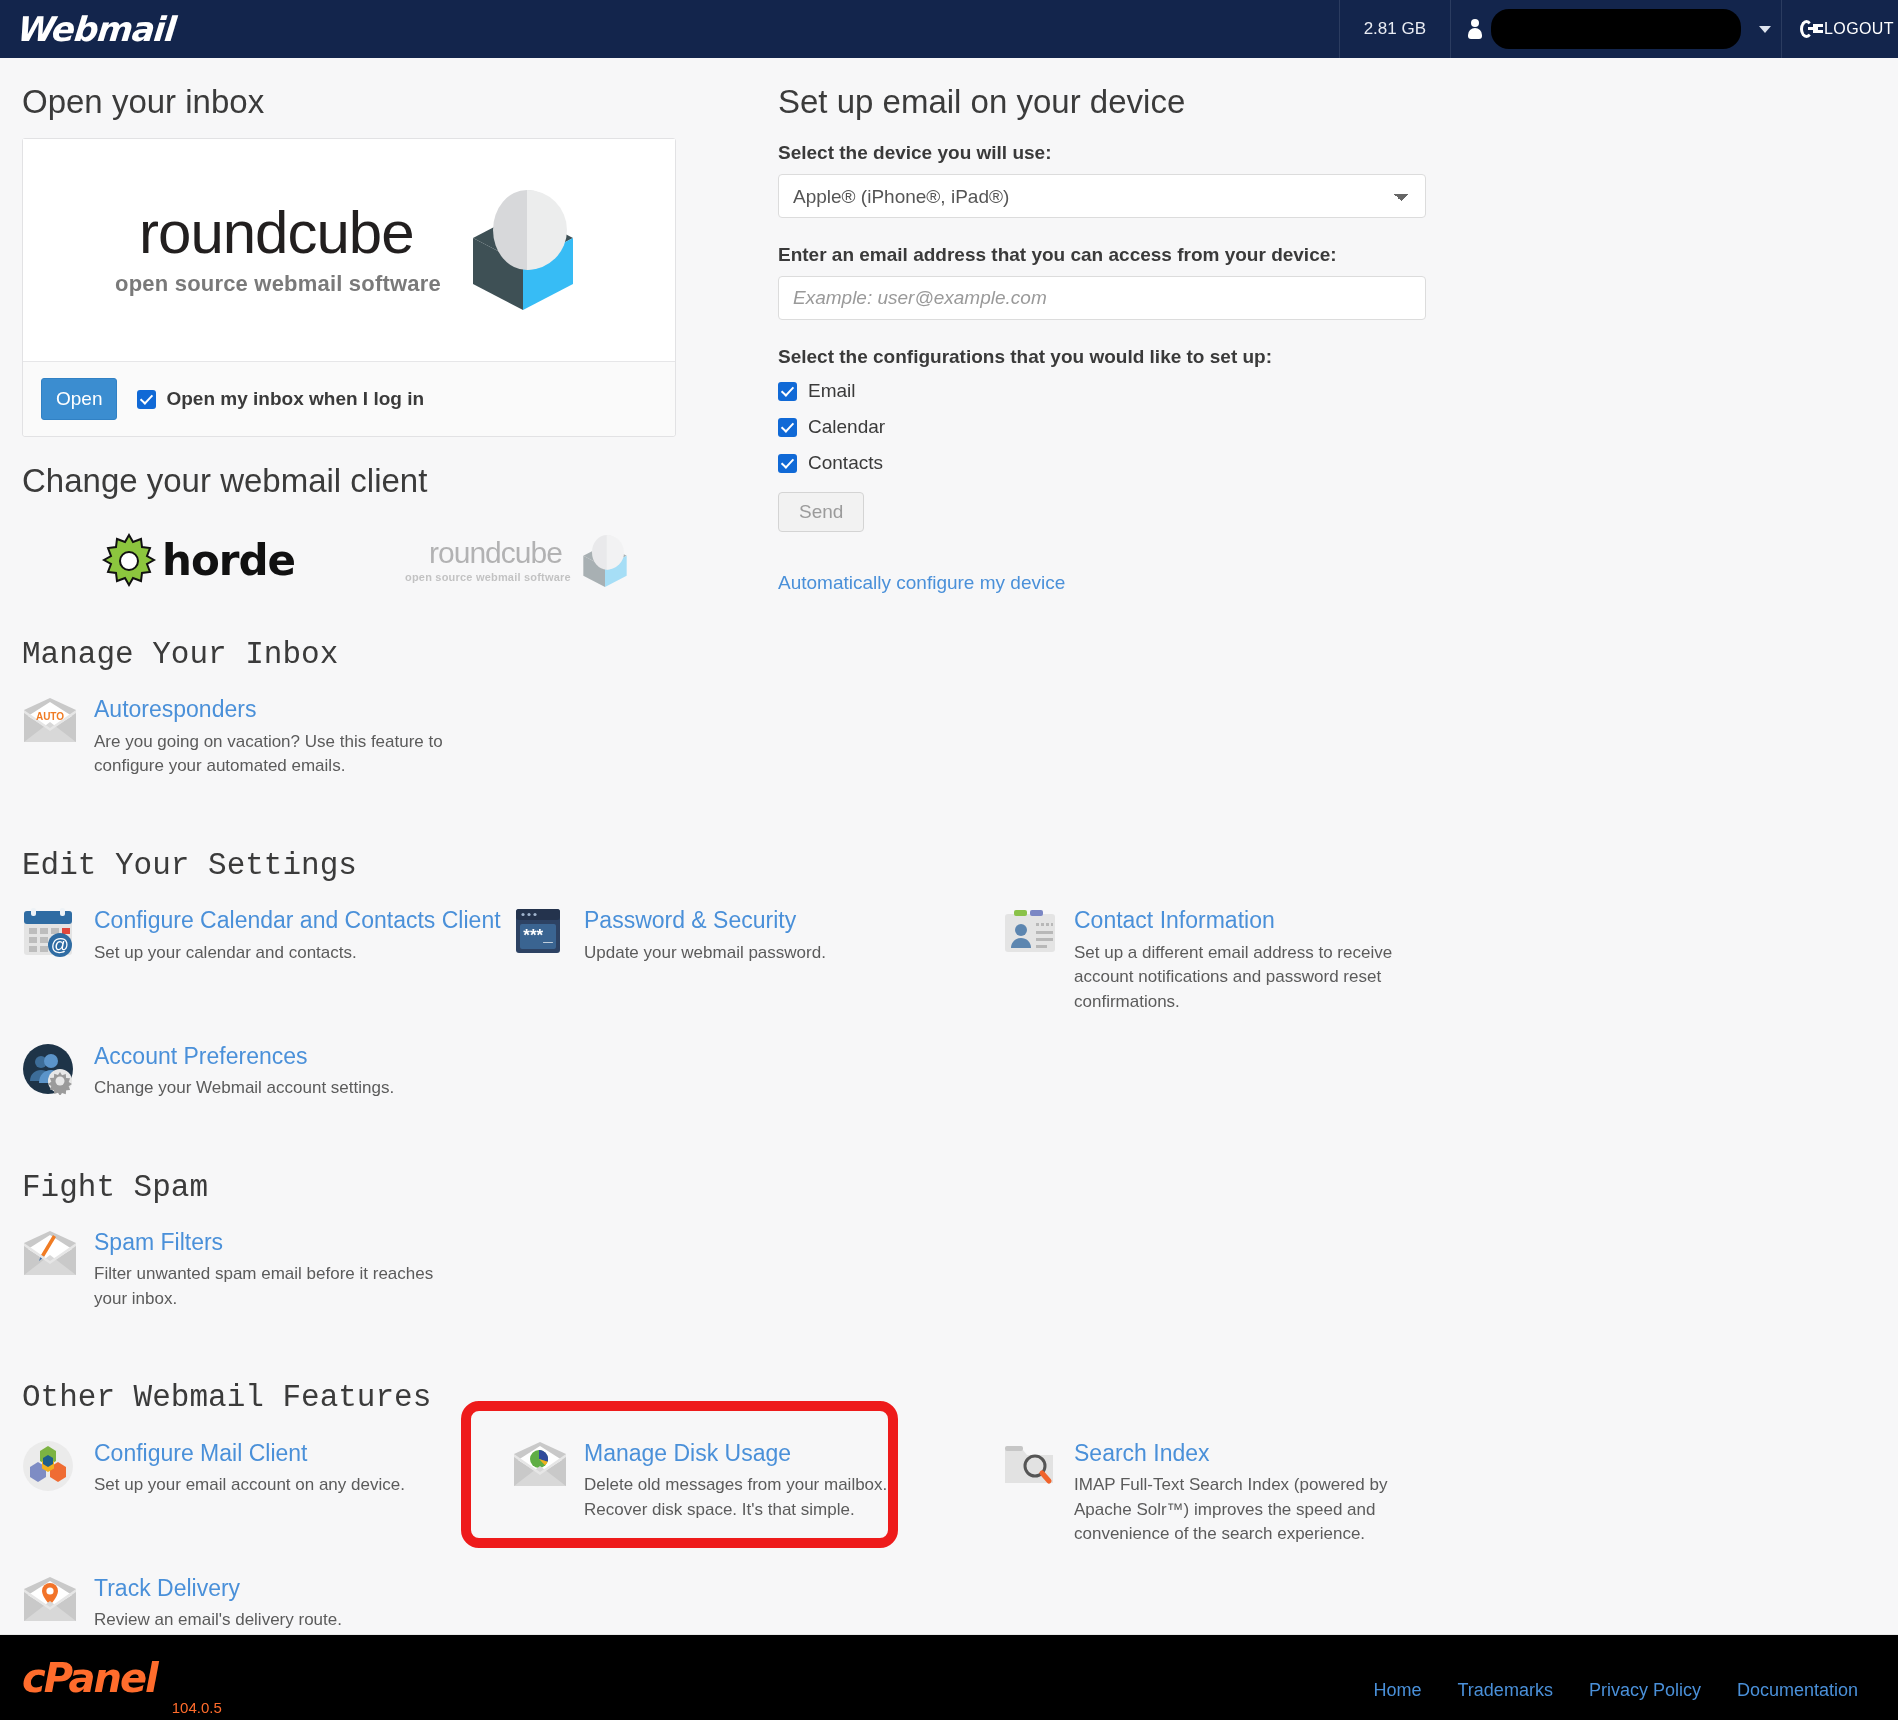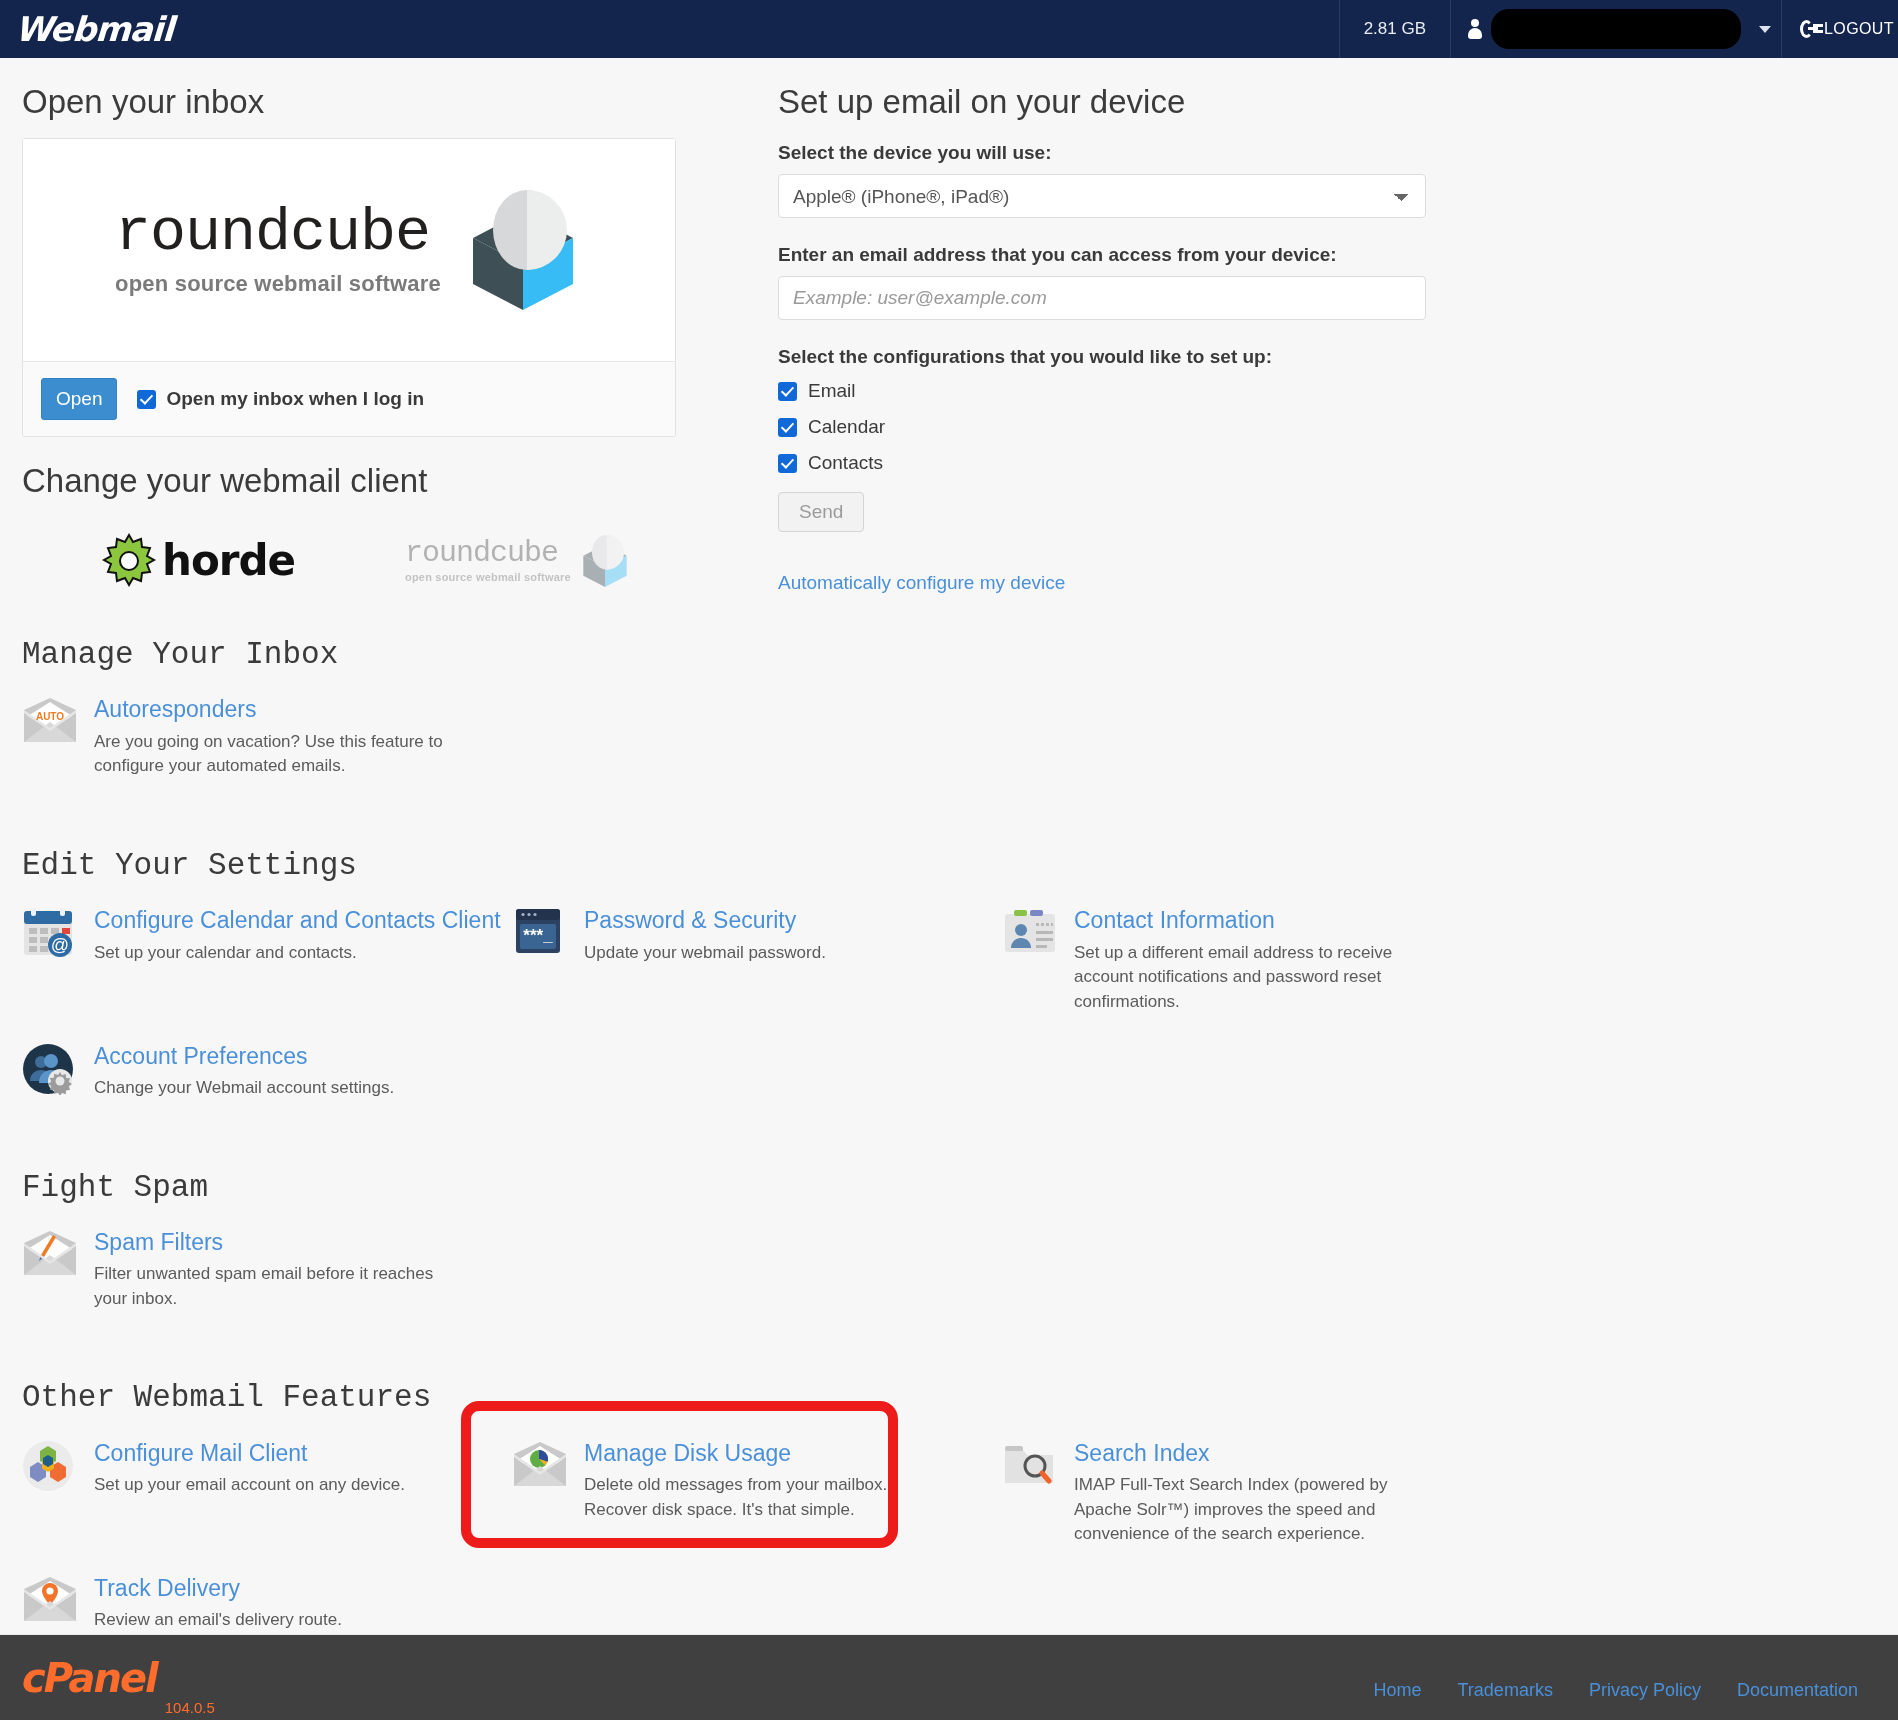--- a/index.html
+++ b/index.html
@@ -112,22 +112,23 @@
   .inbox-card {
     width: 654px; background: #fff;
     border: 1px solid #e2e2e4; border-radius: 3px;
   }
   .inbox-logo {
     height: 222px; display: flex; align-items: center;
     justify-content: center; gap: 22px; background: #fff;
   }
   .rc-word {
     font-size: 60px; color: #221f1f; letter-spacing: -1px;
-    font-family: Liberation Mono, monospace; font-weight: 300;
+    font-family: Liberation Sans, sans-serif; font-weight: 300;
     line-height: 1;
+    margin-left: 24px;
   }
   .rc-sub {
     font-size: 22px; color: #7a7a7a; font-weight: bold;
     margin-top: 8px; letter-spacing: .2px;
   }
   .rc-cube { width: 120px; height: 128px; }
   .inbox-foot {
     border-top: 1px solid #e6e6e8; background: #fafafa;
     padding: 16px 18px; display: flex; align-items: center; gap: 20px;
     border-radius: 0 0 3px 3px;
@@ -213,23 +214,24 @@
   .highlight-box {
     position: absolute;
     border: 10px solid #ee1b1b;
     border-radius: 18px;
     pointer-events: none;
   }
 
   
   .footer {
     position: absolute; left: 0; bottom: 0; width: 1898px;
-    border-top: 1px solid #e8e8e8; background: #404040;
+    border-top: 1px solid #e8e8e8; background: #000000;
     height: 86px; display: flex; align-items: center;
     padding: 0 40px 0 22px;
+    gap: 7px;
   }
   .cpanel-logo {
     font-size: 40px; font-weight: bold; font-style: italic;
     color: #ff6c2c; font-family: "DejaVu Sans", sans-serif;
     letter-spacing: -2px; line-height: 1;
   }
   .cp-version { font-size: 15px; color: #ff6c2c; margin-left: 8px; align-self: flex-end; padding-bottom: 4px; }
   .footer-links { margin-left: auto; display: flex; gap: 36px; }
   .footer-links a { font-size: 18px; color: #4a90d9; text-decoration: none; cursor: pointer; margin-top: 26px; }
 </style>

